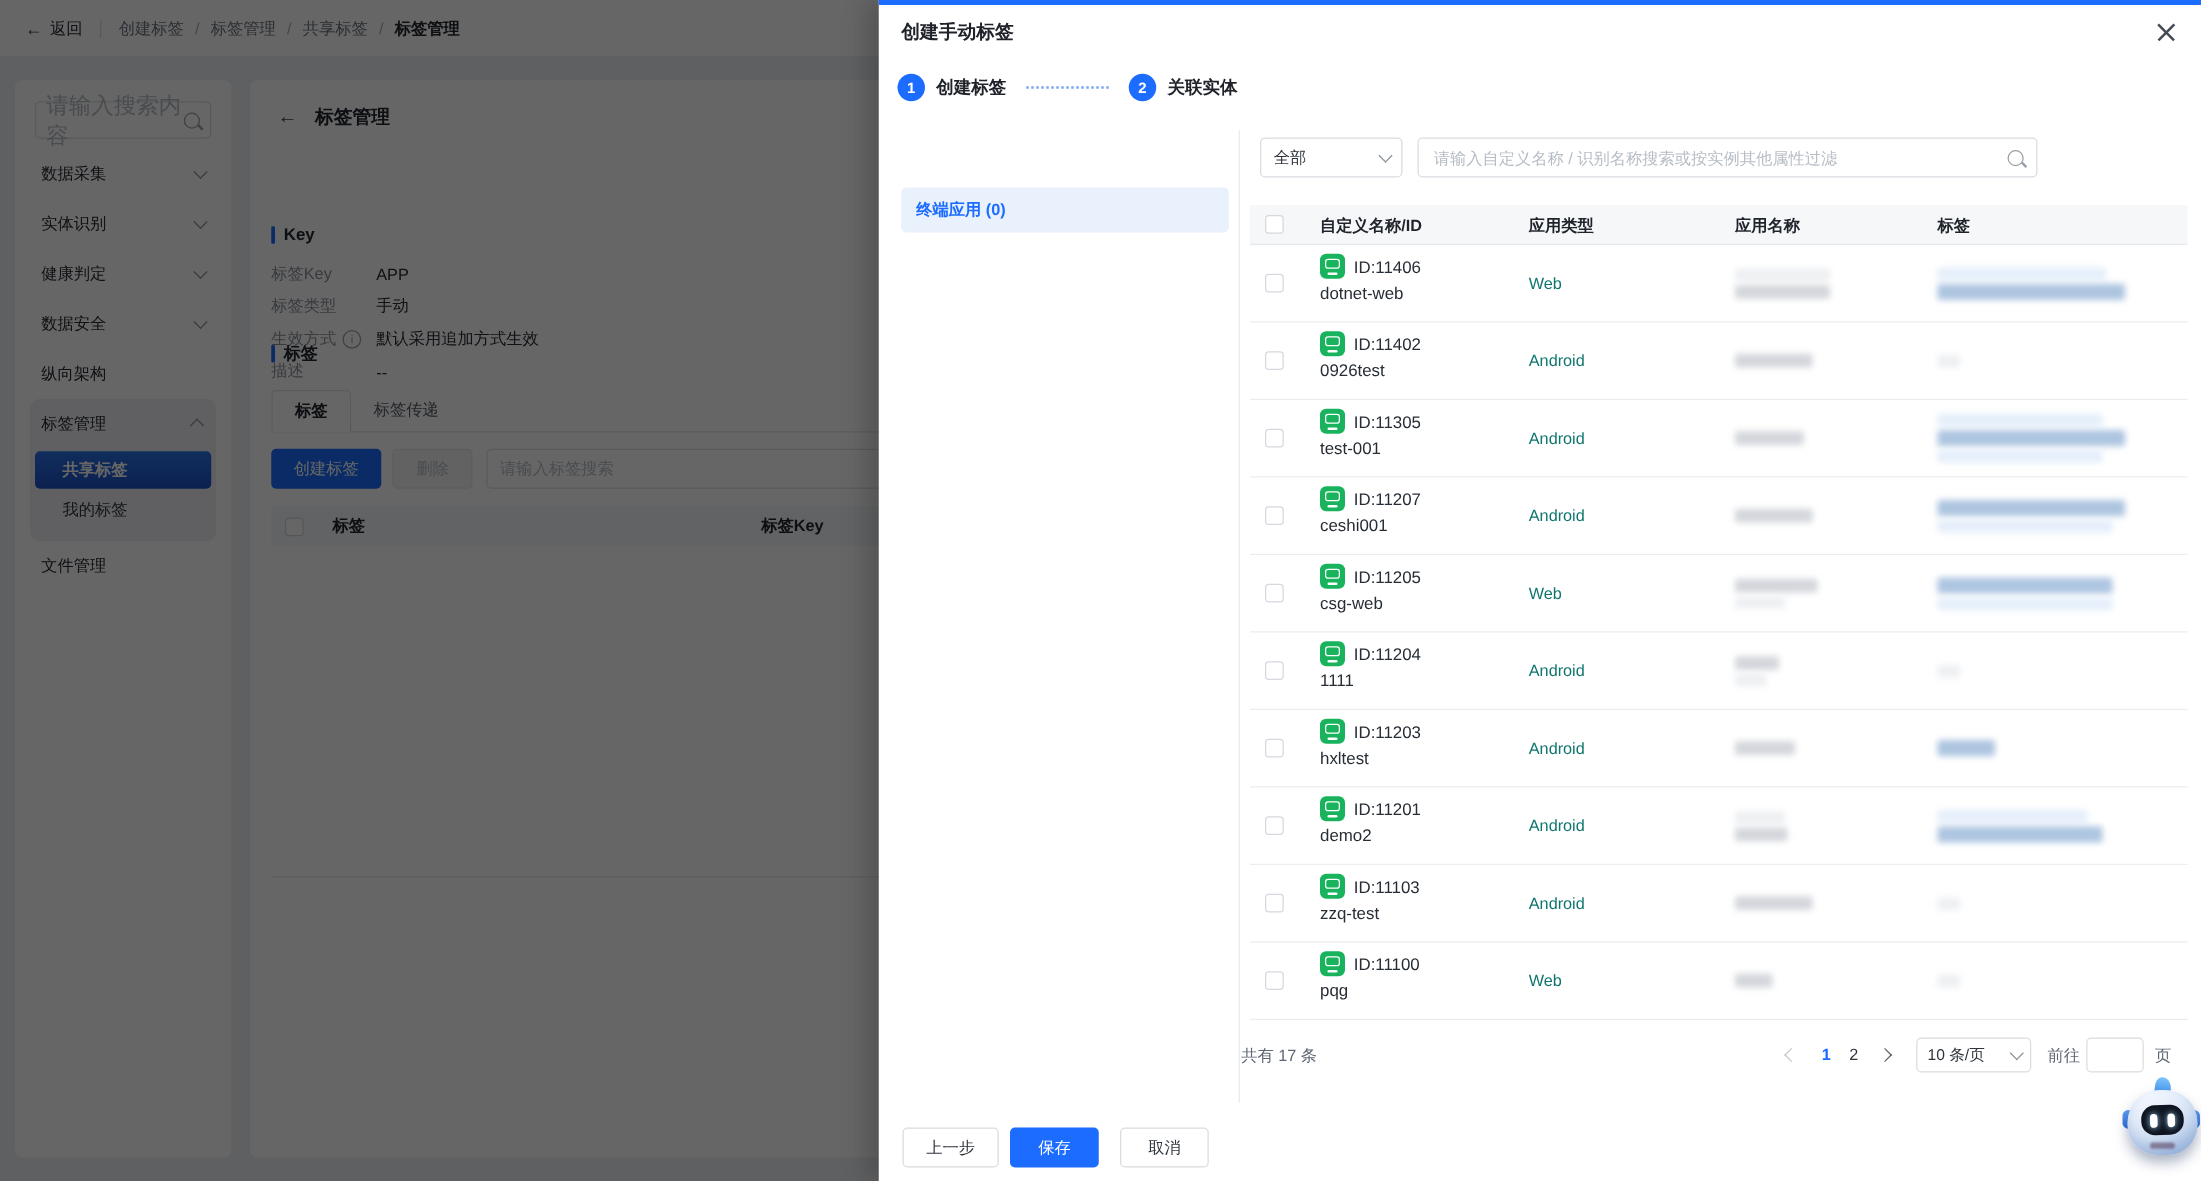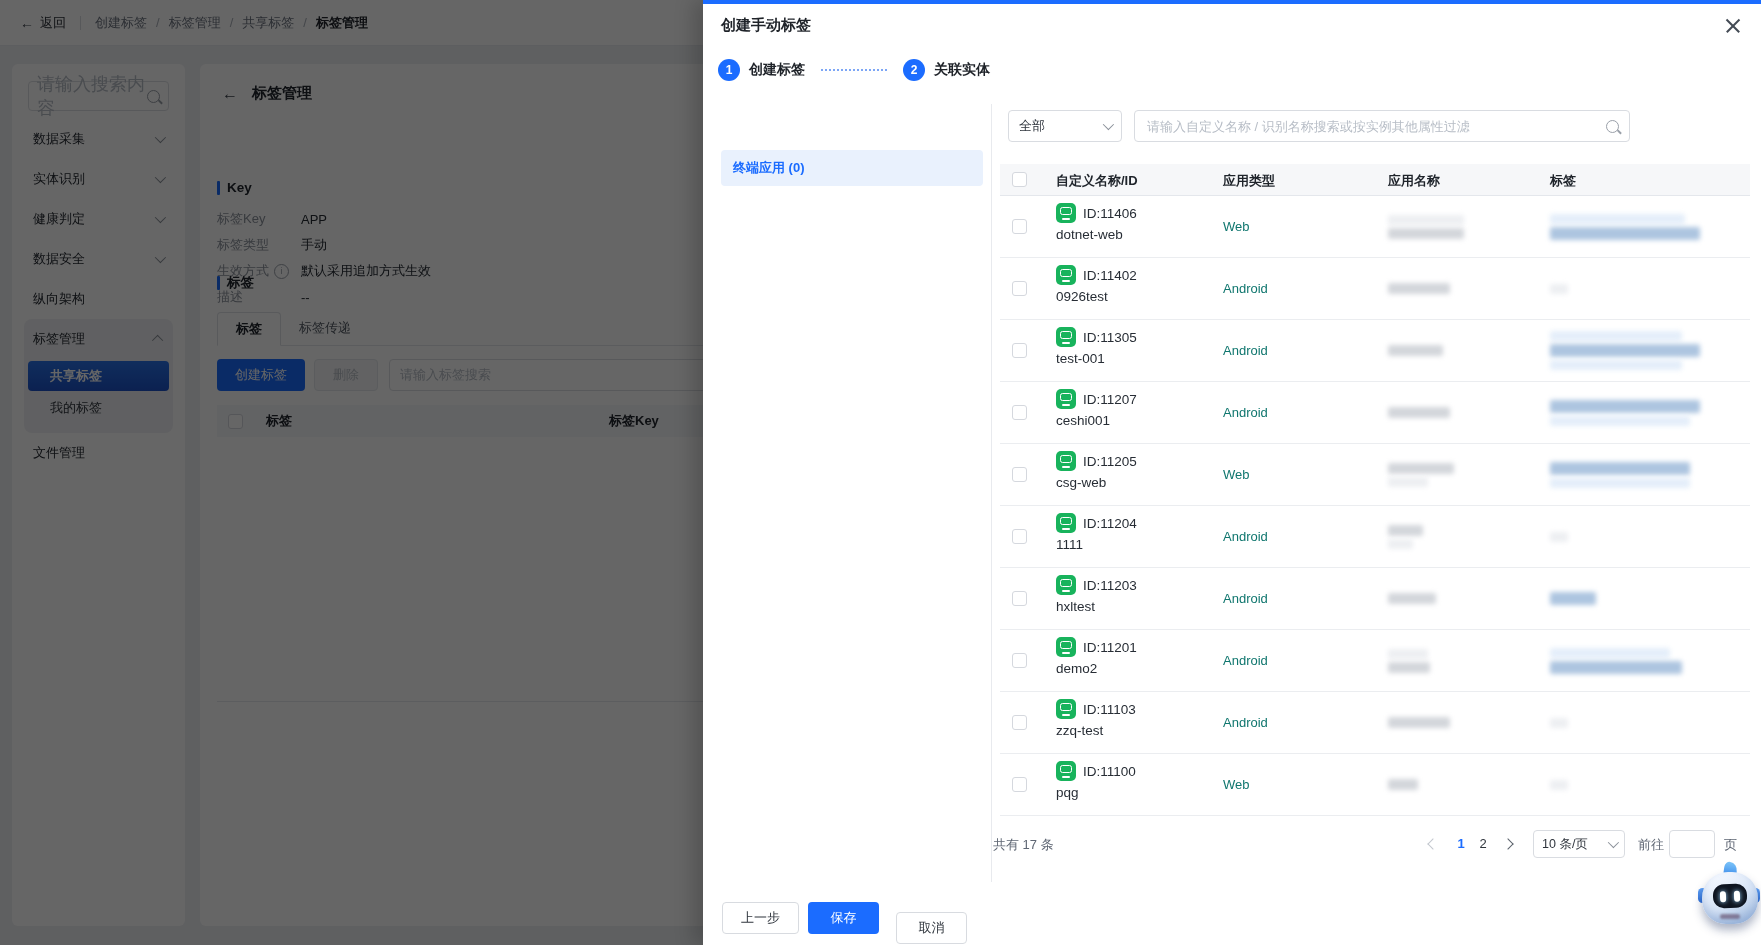--- a/index.html
+++ b/index.html
@@ -122,21 +122,21 @@
   .pg-num.active{color:#1b6cff;font-weight:bold;}
   .pg-size{position:absolute;left:830px;top:0;width:92px;height:28px;border:1px solid #d9dce1;border-radius:4px;box-sizing:border-box;display:flex;align-items:center;justify-content:space-between;padding:0 8px;color:#2f353d;cursor:pointer;font-size:12.5px;}
   .pg-goto-label{position:absolute;left:935px;top:6px;}
   .pg-goto{position:absolute;left:966px;top:0;width:46px;height:28px;border:1px solid #d9dce1;border-radius:4px;box-sizing:border-box;background:#fff;outline:none;font-family:inherit;text-align:center;}
   .pg-suffix{position:absolute;left:1021px;top:6px;}
 
   .d-footer{position:absolute;left:0;top:898px;width:1058px;height:32px;}
   .d-footer .btn{position:absolute;top:0;min-width:71px;}
   .d-footer .b-prev{left:19px;}
   .d-footer .b-save{left:105px;}
-  .d-footer .b-cancel{left:193px;margin-top:10px;}
+  .d-footer .b-cancel{left:193px;}
 
   
   .robot{position:absolute;left:1698px;top:862px;width:64px;height:78px;z-index:100;cursor:pointer;}
   .robot .fin{position:absolute;left:26px;top:0;width:13px;height:15px;background:linear-gradient(180deg,#7cc3f7,#3d8ef0);border-radius:60% 90% 10% 40%;transform:rotate(8deg);}
   .robot .ear{position:absolute;top:26px;width:9px;height:15px;border-radius:5px;background:linear-gradient(180deg,#5ea0f5,#2f6fd8);}
   .robot .ear.le{left:0;}
   .robot .ear.ri{right:2px;}
   .robot .head{position:absolute;left:4px;top:10px;width:56px;height:52px;border-radius:26px 26px 24px 24px;background:linear-gradient(150deg,#f4f8ff 15%,#d7e4f6 55%,#9db9de);box-shadow:0 6px 10px rgba(20,40,90,.35), inset 0 -6px 10px rgba(120,150,200,.45);}
   .robot .visor{position:absolute;left:11px;top:12px;width:34px;height:24px;background:#0e1420;border-radius:11px;transform:rotate(-2deg);}
   .robot .eye{position:absolute;top:7px;width:6px;height:11px;background:#fff;border-radius:3px;box-shadow:0 0 5px #9fd8ff;}

